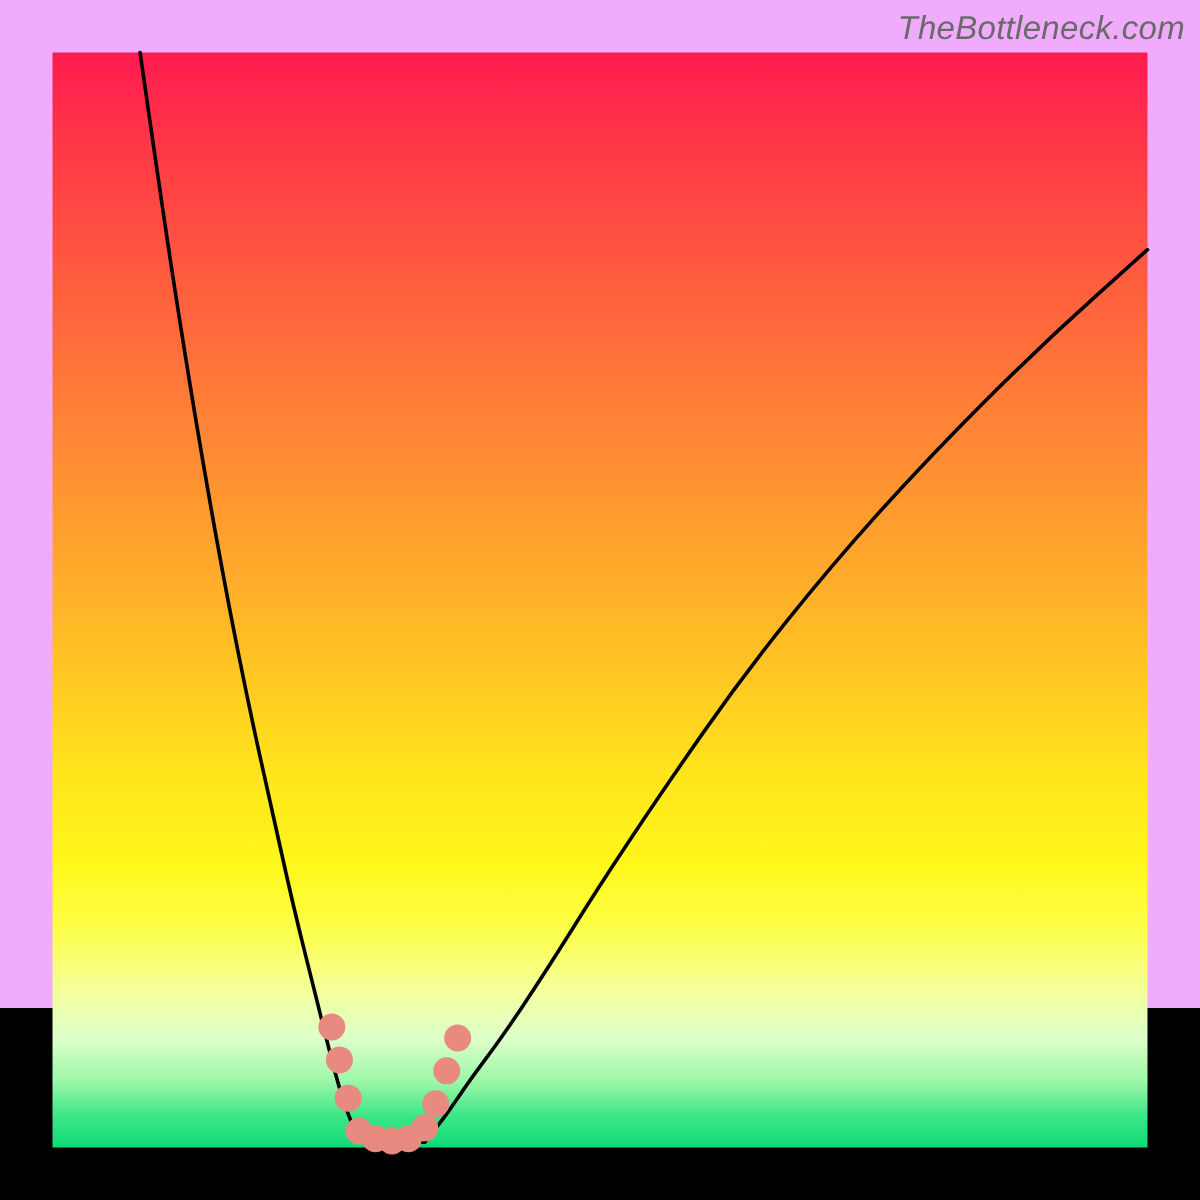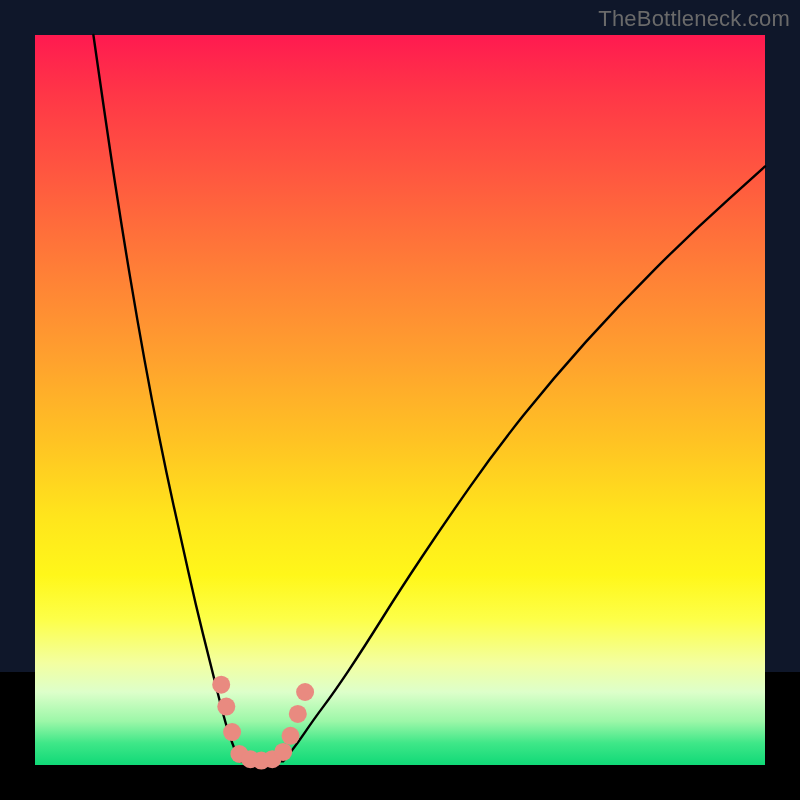--- a/index.html
+++ b/index.html
@@ -10,21 +10,22 @@
     background: #000;
     overflow: hidden;
     font-family: Arial, Helvetica, sans-serif;
   }
   .frame {
     position: absolute;
     left: 0;
     top: 0;
     width: 800px;
     height: 672px;
-    background: #0f172a;
+    background: #f0abfc;
+    font-style: italic;
   }
   .plot-area {
     position: absolute;
     left: 35px;
     top: 35px;
     width: 730px;
     height: 730px;
     
     background: linear-gradient(
       to bottom,

